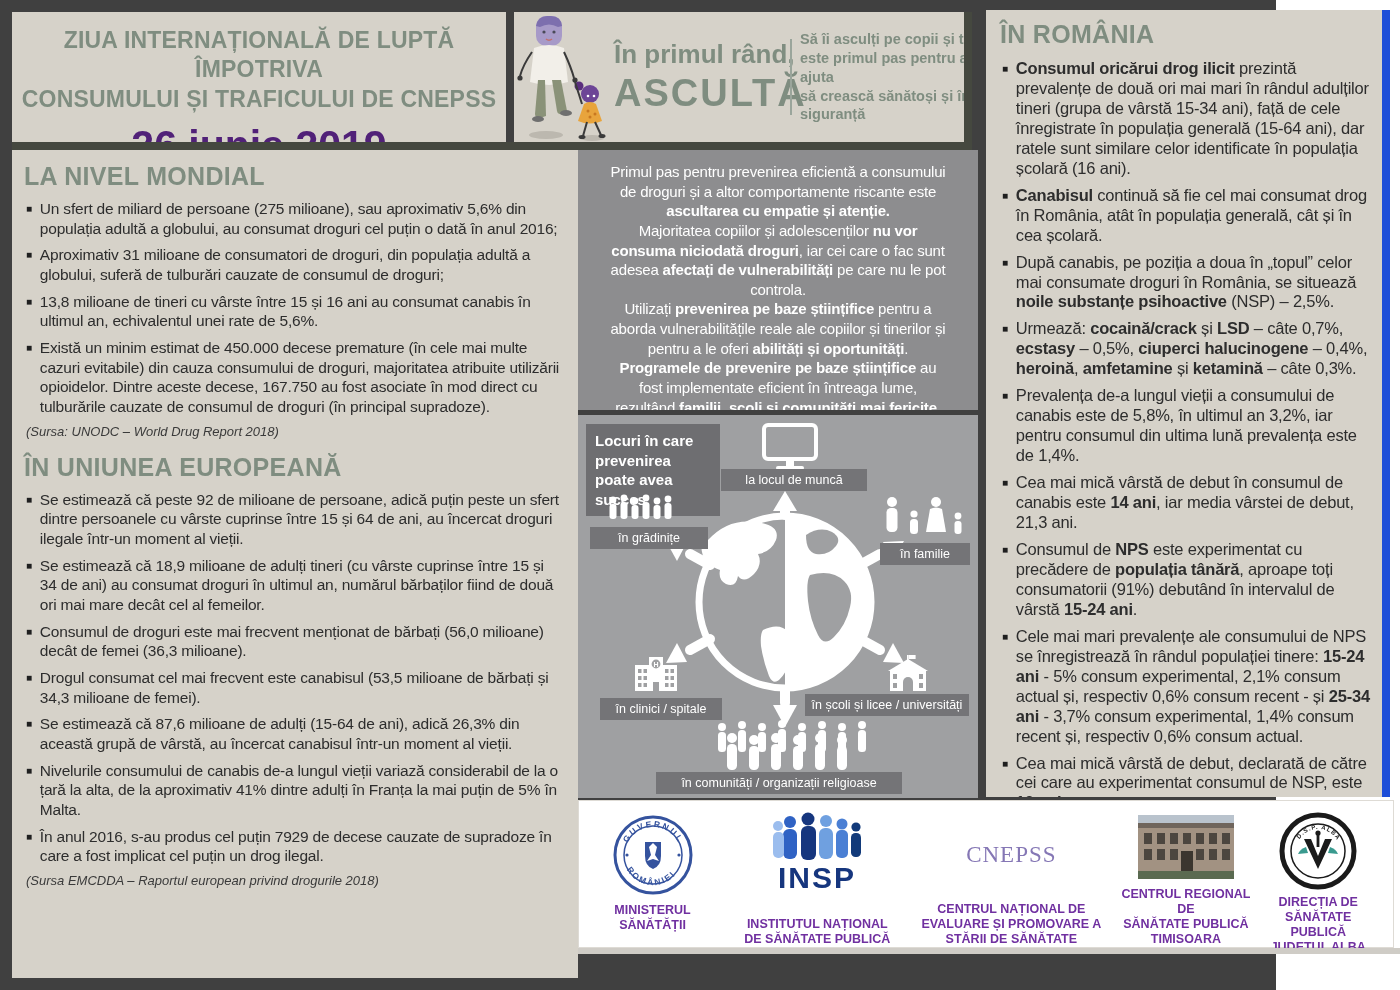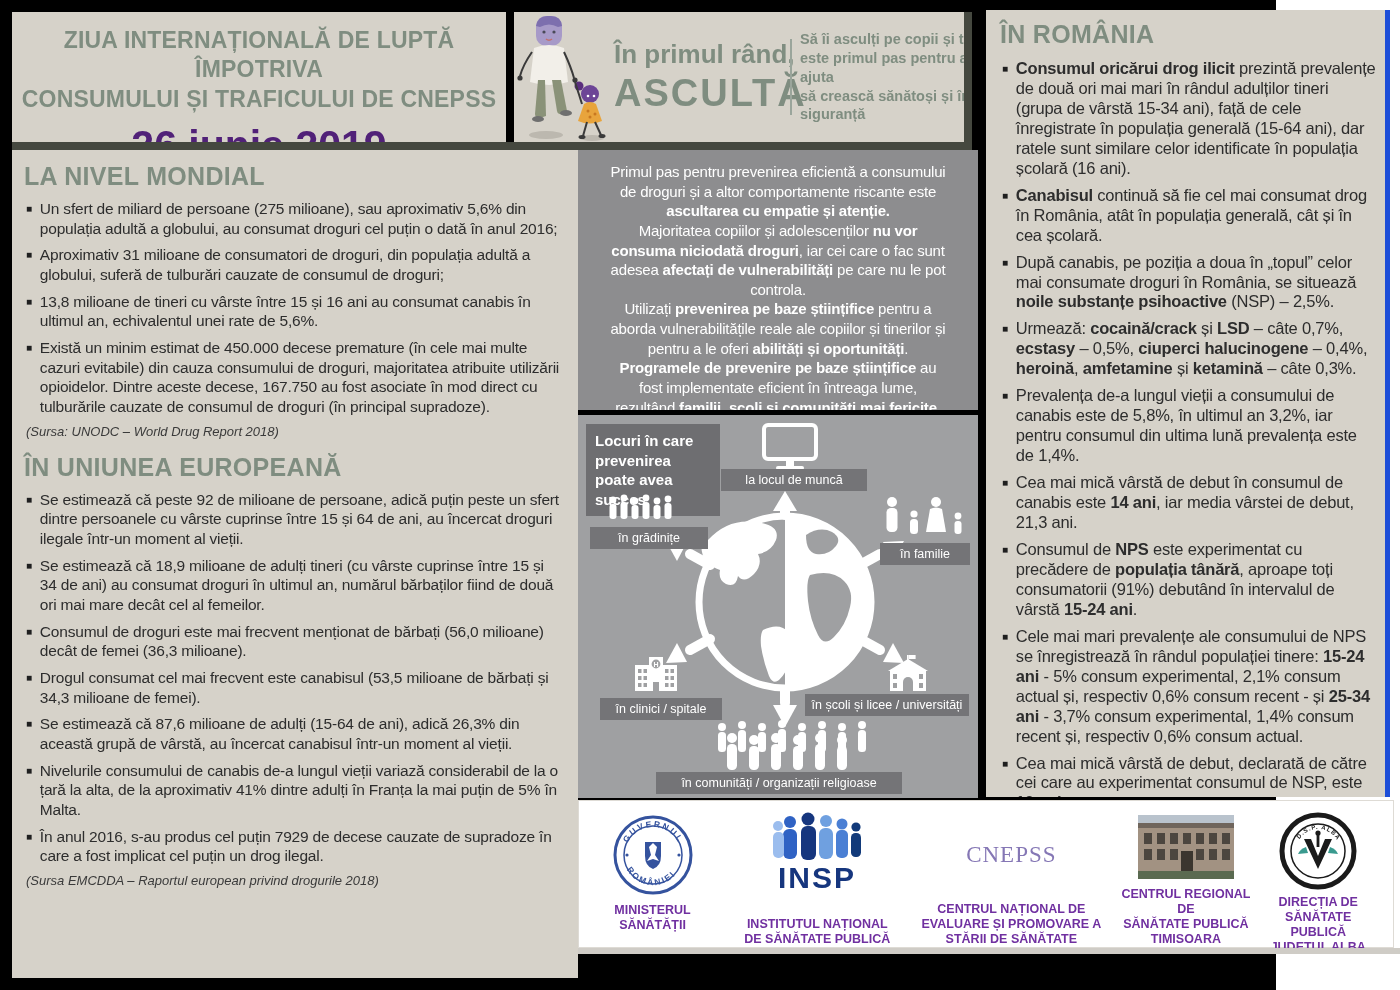--- a/index.html
+++ b/index.html
@@ -1,18 +1,18 @@
 <!DOCTYPE html>
 <html lang="ro"><head>
 <meta charset="utf-8">
 <style>
   * { box-sizing: border-box; margin: 0; padding: 0; }
   html,body { width:1400px; height:990px; }
   body { font-family:"Liberation Sans", sans-serif; background:#ffffff; position:relative; overflow:hidden; }
-  #page { position:absolute; left:0; top:0; width:1276px; height:990px; background:#000000; }
+  #page { position:absolute; left:0; top:0; width:1276px; height:990px; background:#404040; }
 
   
   .panel-beige { background:#d6d2c9; }
 
   #title-block { position:absolute; left:12px; top:12px; width:494px; height:130px; padding-top:14px; text-align:center; }
   .title-line { color:#7f8d80; font-weight:bold; font-size:23px; line-height:1.28; letter-spacing:.2px; }
   #title-date { color:#512178; font-weight:bold; font-size:41px; margin-top:8px; }
 
   #listen-block { position:absolute; left:514px; top:12px; width:458px; height:130px; overflow:hidden; }
   #listen-illustration { position:absolute; left:2px; top:2px; }
@@ -41,21 +41,21 @@
   #gray-block p { font-size:15px; line-height:1.31; letter-spacing:-0.2px; }
 
   
   #diagram-block { position:absolute; left:578px; top:415px; width:400px; height:383px; background:#9fa0a2; overflow:hidden; }
   #diagram-svg { position:absolute; left:0; top:0; }
   #diag-title { position:absolute; left:8px; top:9px; width:134px; background:#6e6e71; color:#fff; font-weight:bold; font-size:15px; line-height:1.3; padding:7px 9px; }
   .diag-label { position:absolute; background:#747477; color:#fff; font-size:12.5px; text-align:center; padding:4px 4px; line-height:1.15; }
   .diag-icon { position:absolute; }
 
   
-  #right-panel { position:absolute; left:986px; top:10px; width:404px; height:787px; padding:10px 8px 0 14px; border-right:5px solid #1d4ed8; overflow:hidden; }
+  #right-panel { position:absolute; left:986px; top:10px; width:404px; height:787px; padding:10px 8px 0 14px; border-right:8px solid #1d4ed8; overflow:hidden; }
   #right-panel .section-heading { margin-bottom:10px; }
   #right-panel ul.bullets li { font-size:16.5px; line-height:1.21; letter-spacing:-0.2px; margin-bottom:7px; }
 
   
   #logos-strip { position:absolute; left:578px; top:800px; width:816px; height:148px; background:#fff; border:1px solid #dedbd5; display:flex; }
   .logo-cell { display:flex; flex-direction:column; align-items:center; padding-top:10px; }
   .logo-art { height:88px; display:flex; align-items:center; justify-content:center; }
   .logo-caption { color:#7030a0; font-weight:bold; font-size:12.5px; line-height:1.2; text-align:center; white-space:pre-line; margin-top:4px; }
   #cell-ms { width:150px; } #cell-insp { width:186px;gap:16px; } #cell-cnepss { width:210px; } #cell-crsp { width:146px; } #cell-alba { width:124px; margin-left:auto; margin-right:14px; }
   #cnepss-text { font-family:"Liberation Serif", serif; color:#8577b5; font-size:23px; letter-spacing:1px; }

